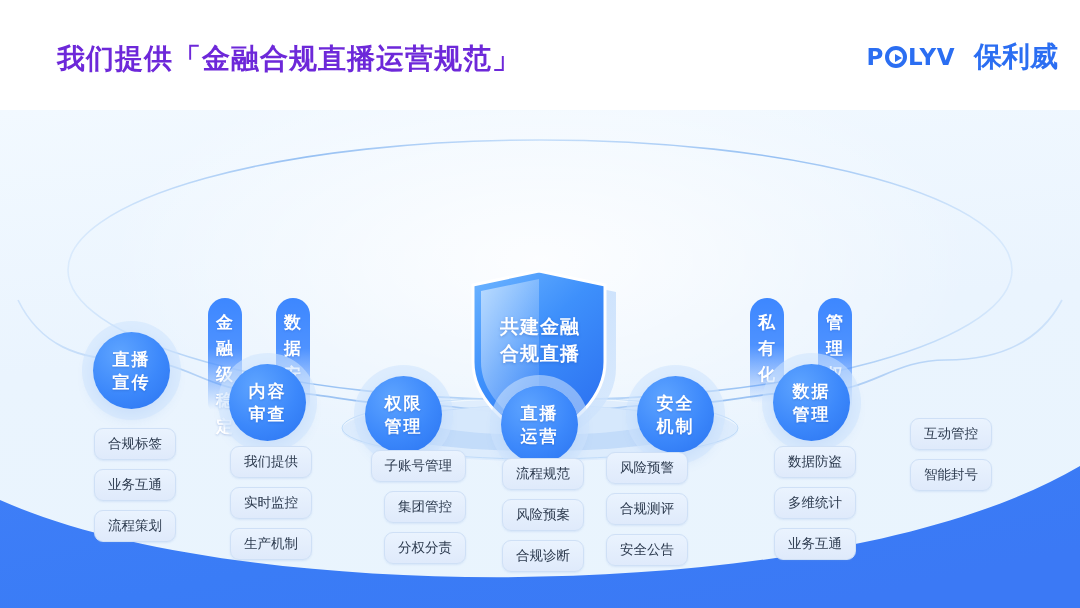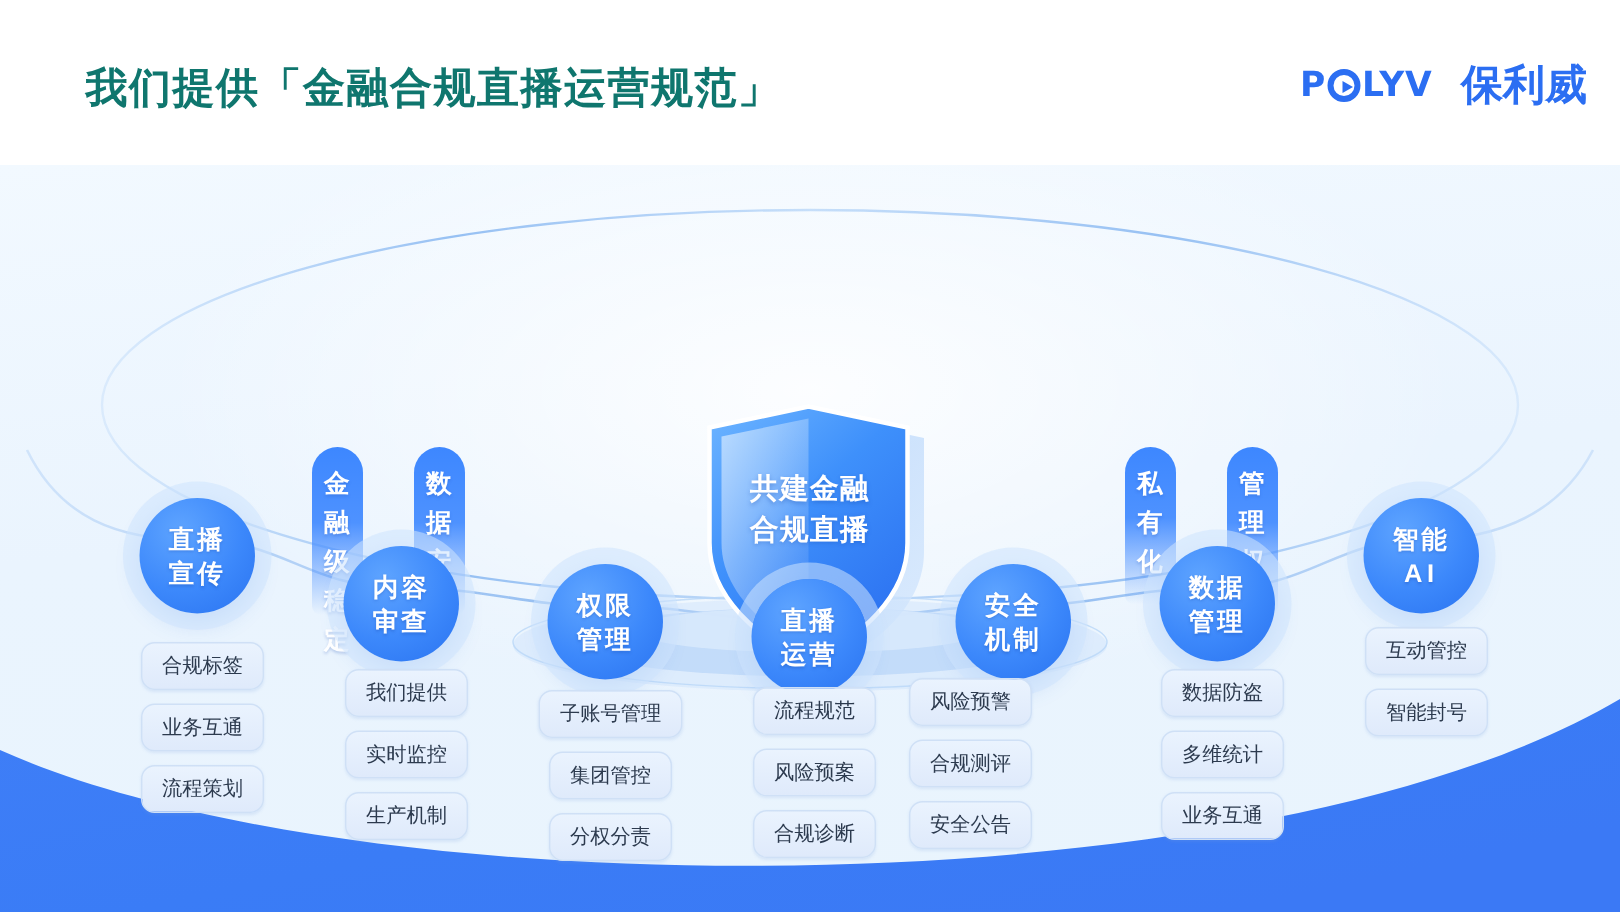--- a/index.html
+++ b/index.html
@@ -7,21 +7,21 @@
     width:1080px;height:608px;overflow:hidden;position:relative;
     font-family:"Liberation Sans","DejaVu Sans",sans-serif;
     background:#ffffff;
   }
   .slide{position:absolute;inset:0;overflow:hidden;background:#ffffff;}
 
   
   .header{position:absolute;left:0;top:0;width:1080px;height:110px;background:#ffffff;z-index:40;}
   .title{
     position:absolute;left:57px;top:40px;
-    font-size:28px;font-weight:bold;color:#0f766e;letter-spacing:1px;
+    font-size:28px;font-weight:bold;color:#6d28d9;letter-spacing:1px;
     white-space:nowrap;
   }
   .logo{position:absolute;right:22px;top:42px;display:flex;align-items:center;height:30px;}
   .logo-mark{font-size:23px;font-weight:bold;color:#2b6ef2;letter-spacing:.5px;
              display:flex;align-items:center;font-family:"DejaVu Sans",sans-serif;}
   .logo-o{position:relative;display:inline-block;width:22px;height:22px;border-radius:50%;
           border:4px solid #2b6ef2;box-sizing:border-box;margin:0 1px;}
   .logo-o:after{content:"";position:absolute;left:6px;top:4px;width:0;height:0;
     border-left:7px solid #2b6ef2;border-top:4px solid transparent;border-bottom:4px solid transparent;}
   .logo-cn{font-size:28px;font-weight:bold;color:#2b6ef2;margin-left:19px;}
@@ -207,26 +207,20 @@
       </span>
     </div>
 
     <div class="node" style="left:773px;top:254px;width:77px;height:77px;">
       <span>
         <i style="font-style:normal;display:block">数据</i>
         <i style="font-style:normal;display:block">管理</i>
       </span>
     </div>
 
-    <div class="node" style="left:909px;top:222px;width:77px;height:77px;">
-      <span>
-        <i style="font-style:normal;display:block">智能</i>
-        <i style="font-style:normal;display:block;letter-spacing:3px">AI</i>
-      </span>
-    </div>
 
     <svg class="wave" viewBox="0 0 1080 160" preserveAspectRatio="none">
       <defs>
         <linearGradient id="waveGrad" x1="0" y1="0" x2="1" y2="0.6">
           <stop offset="0%" stop-color="#3f7ef7"></stop>
           <stop offset="50%" stop-color="#3a7cf6"></stop>
           <stop offset="100%" stop-color="#3b79f5"></stop>
         </linearGradient>
       </defs>
       <path d="M0 52 C 240 160 840 160 1080 18 L1080 160 L0 160 Z" fill="url(#waveGrad)"></path>
@@ -237,21 +231,21 @@
       <div class="tag">业务互通</div>
       <div class="tag">流程策划</div>
     </div>
 
     <div class="tagcol" style="left:212px;top:336px;width:118px;">
       <div class="tag">我们提供</div>
       <div class="tag">实时监控</div>
       <div class="tag">生产机制</div>
     </div>
 
-    <div class="tagcol" style="left:348px;top:350px;width:118px;">
+    <div class="tagcol" style="left:348px;top:340px;width:118px;align-items:flex-end;">
       <div class="tag">子账号管理</div>
       <div class="tag">集团管控</div>
       <div class="tag">分权分责</div>
     </div>
 
     <div class="tagcol" style="left:484px;top:348px;width:118px;">
       <div class="tag">流程规范</div>
       <div class="tag">风险预案</div>
       <div class="tag">合规诊断</div>
     </div>

